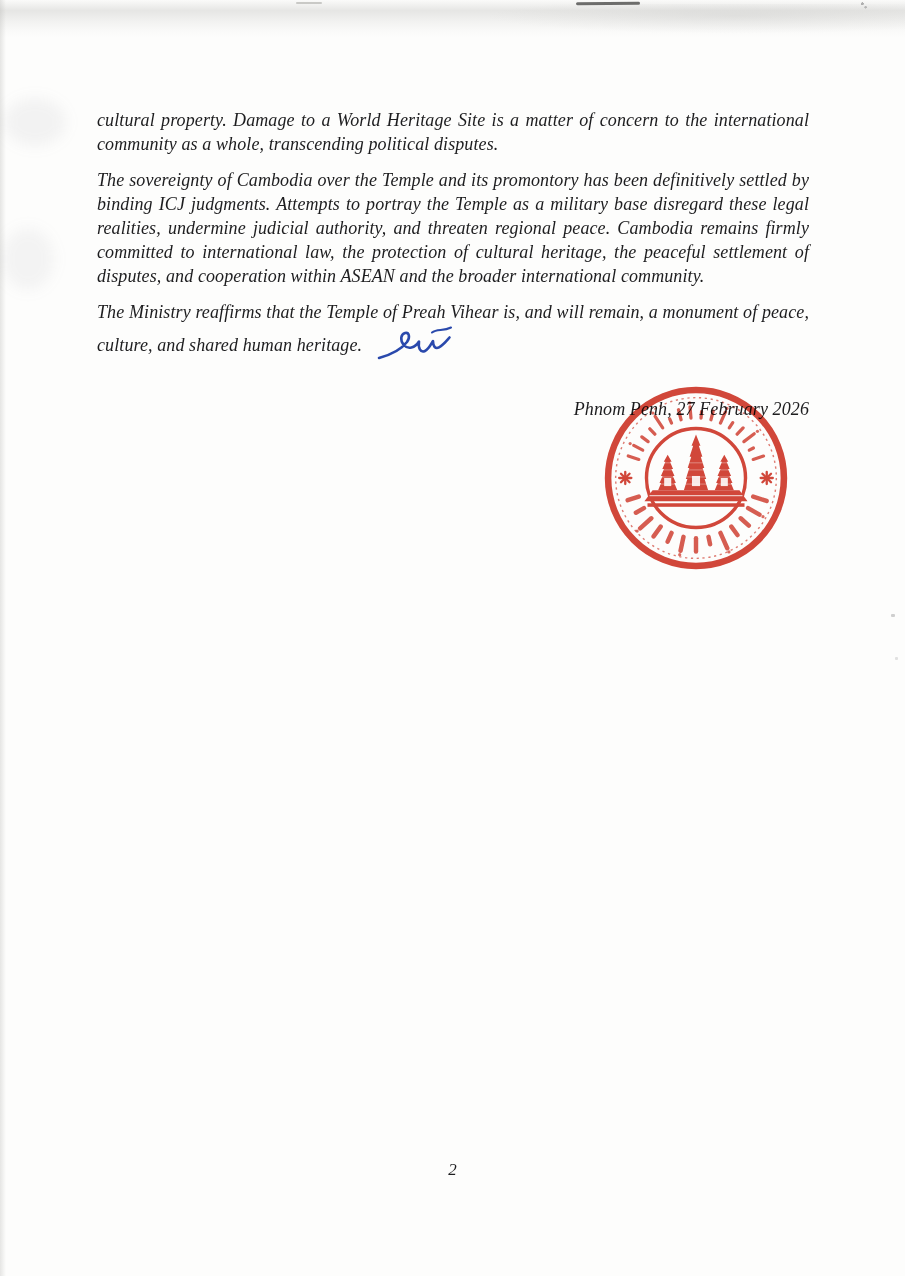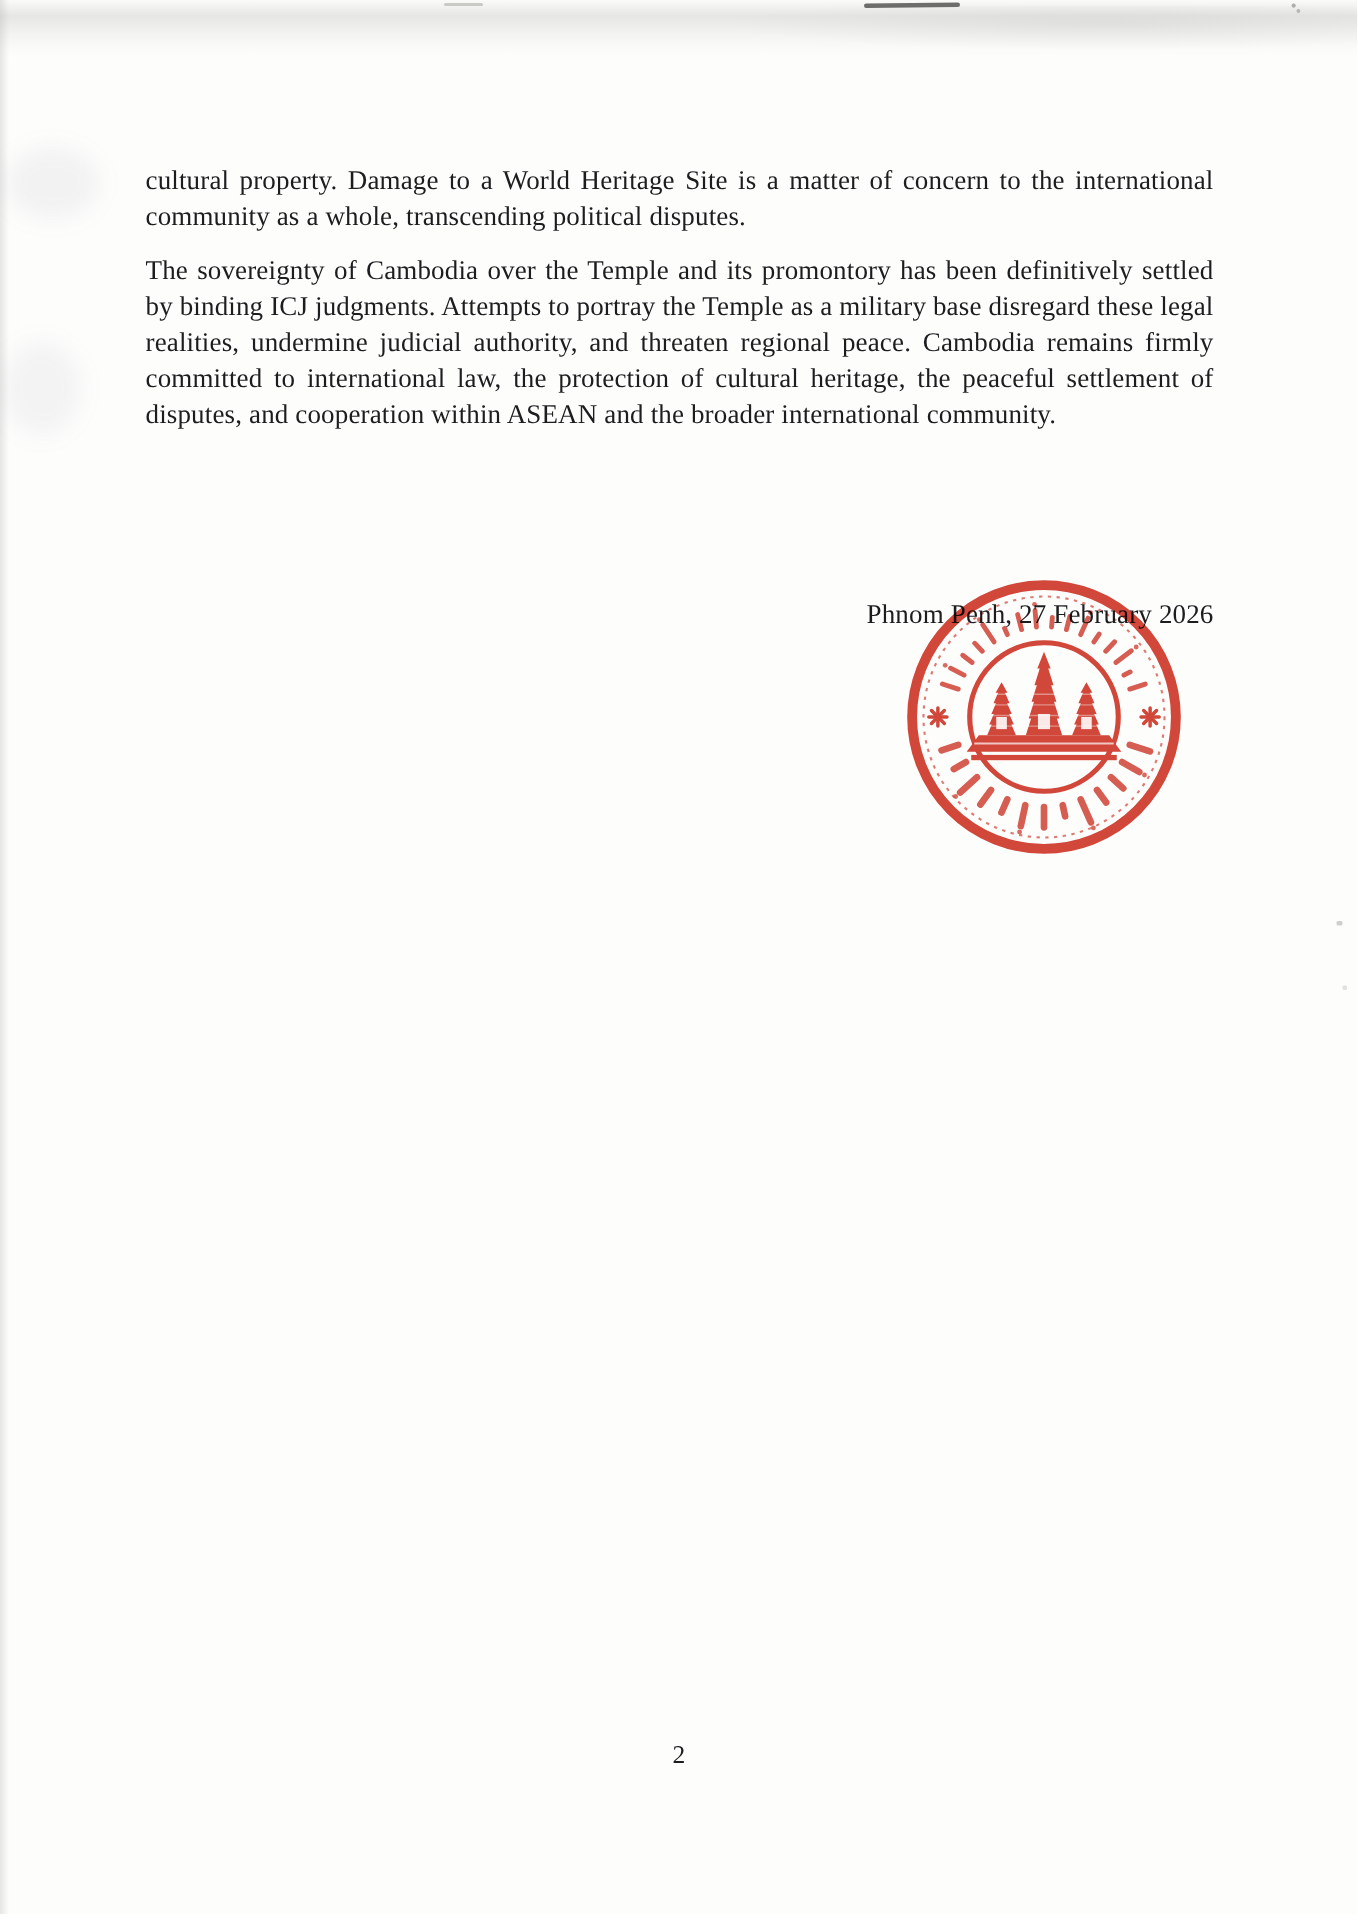--- a/index.html
+++ b/index.html
@@ -3,20 +3,21 @@
 <meta charset="utf-8">
 <style>
   html, body { margin: 0; padding: 0; background: #ffffff; }
   .page {
     position: relative;
     width: 905px; height: 1276px;
     background: var(--paper, #fdfdfc);
     overflow: hidden;
     font-family: "Liberation Serif", serif;
     color: var(--ink, #1d1d1f);
+    font-style: italic;
   }
 
   
   .top-shade {
     position: absolute; left: 0; top: 0; width: 905px; height: 38px;
     background: linear-gradient(180deg,
       rgba(205,205,202,0.05) 0%,
       rgba(185,185,182,0.34) 28%,
       rgba(200,200,197,0.20) 58%,
       rgba(210,210,207,0.05) 85%,
@@ -95,20 +96,24 @@
   <div class="top-speck"></div>
   <div class="left-strip"></div>
   <div class="smudge smudge-a"></div>
   <div class="smudge smudge-b"></div>
   <div class="speck speck-a"></div>
   <div class="speck speck-b"></div>
 
   <div class="body-text">
     <p>cultural property. Damage to a World Heritage Site is a matter of concern to the international community as a whole, transcending political disputes.</p>
     <p>The sovereignty of Cambodia over the Temple and its promontory has been definitively settled by binding ICJ judgments. Attempts to portray the Temple as a military base disregard these legal realities, undermine judicial authority, and threaten regional peace. Cambodia remains firmly committed to international law, the protection of cultural heritage, the peaceful settlement of disputes, and cooperation within ASEAN and the broader international community.</p>
+    <p><span>The Ministry reaffirms that the Temple of Preah Vihear is, and will remain, a monument of peace, culture, and shared human heritage.</span><svg class="sig" width="86" height="42" viewBox="0 0 86 42" aria-hidden="true">
+        <path d="M3 34 C14 31 24 27 31 18 C34.5 13 33 8 29 9 C25 10 23.6 16 27.8 21 C32 25.8 39 24 43 17.5 C42 24 44.3 29 49 27 C53 25.2 55 20 57 17 C57 22 59.2 25.4 63 23.4 C67 21.3 70 17.5 73.5 13.5"></path>
+        <path class="thin" d="M56 8.5 C61 4.5 67 7.5 75 3.5"></path>
+      </svg></p>
   </div>
 
   <div class="dateline">Phnom Penh, 27 February 2026</div>
 
   <svg id="stamp-svg" viewBox="0 0 190 190" aria-hidden="true">
     <g id="stamp-ring">
         <circle cx="95" cy="95" r="87" fill="none" stroke="#c9382b" stroke-width="6.5"></circle>
         <circle cx="95" cy="95" r="79.5" fill="none" stroke="#c9382b" stroke-width="1.4" stroke-dasharray="2.2 3.6" opacity="0.7"></circle>
         <circle cx="95" cy="95" r="49" fill="none" stroke="#c9382b" stroke-width="3.4"></circle>
         <line x1="19" y1="95" x2="31" y2="95" stroke="#c9382b" stroke-width="2.3" stroke-linecap="round"></line>

